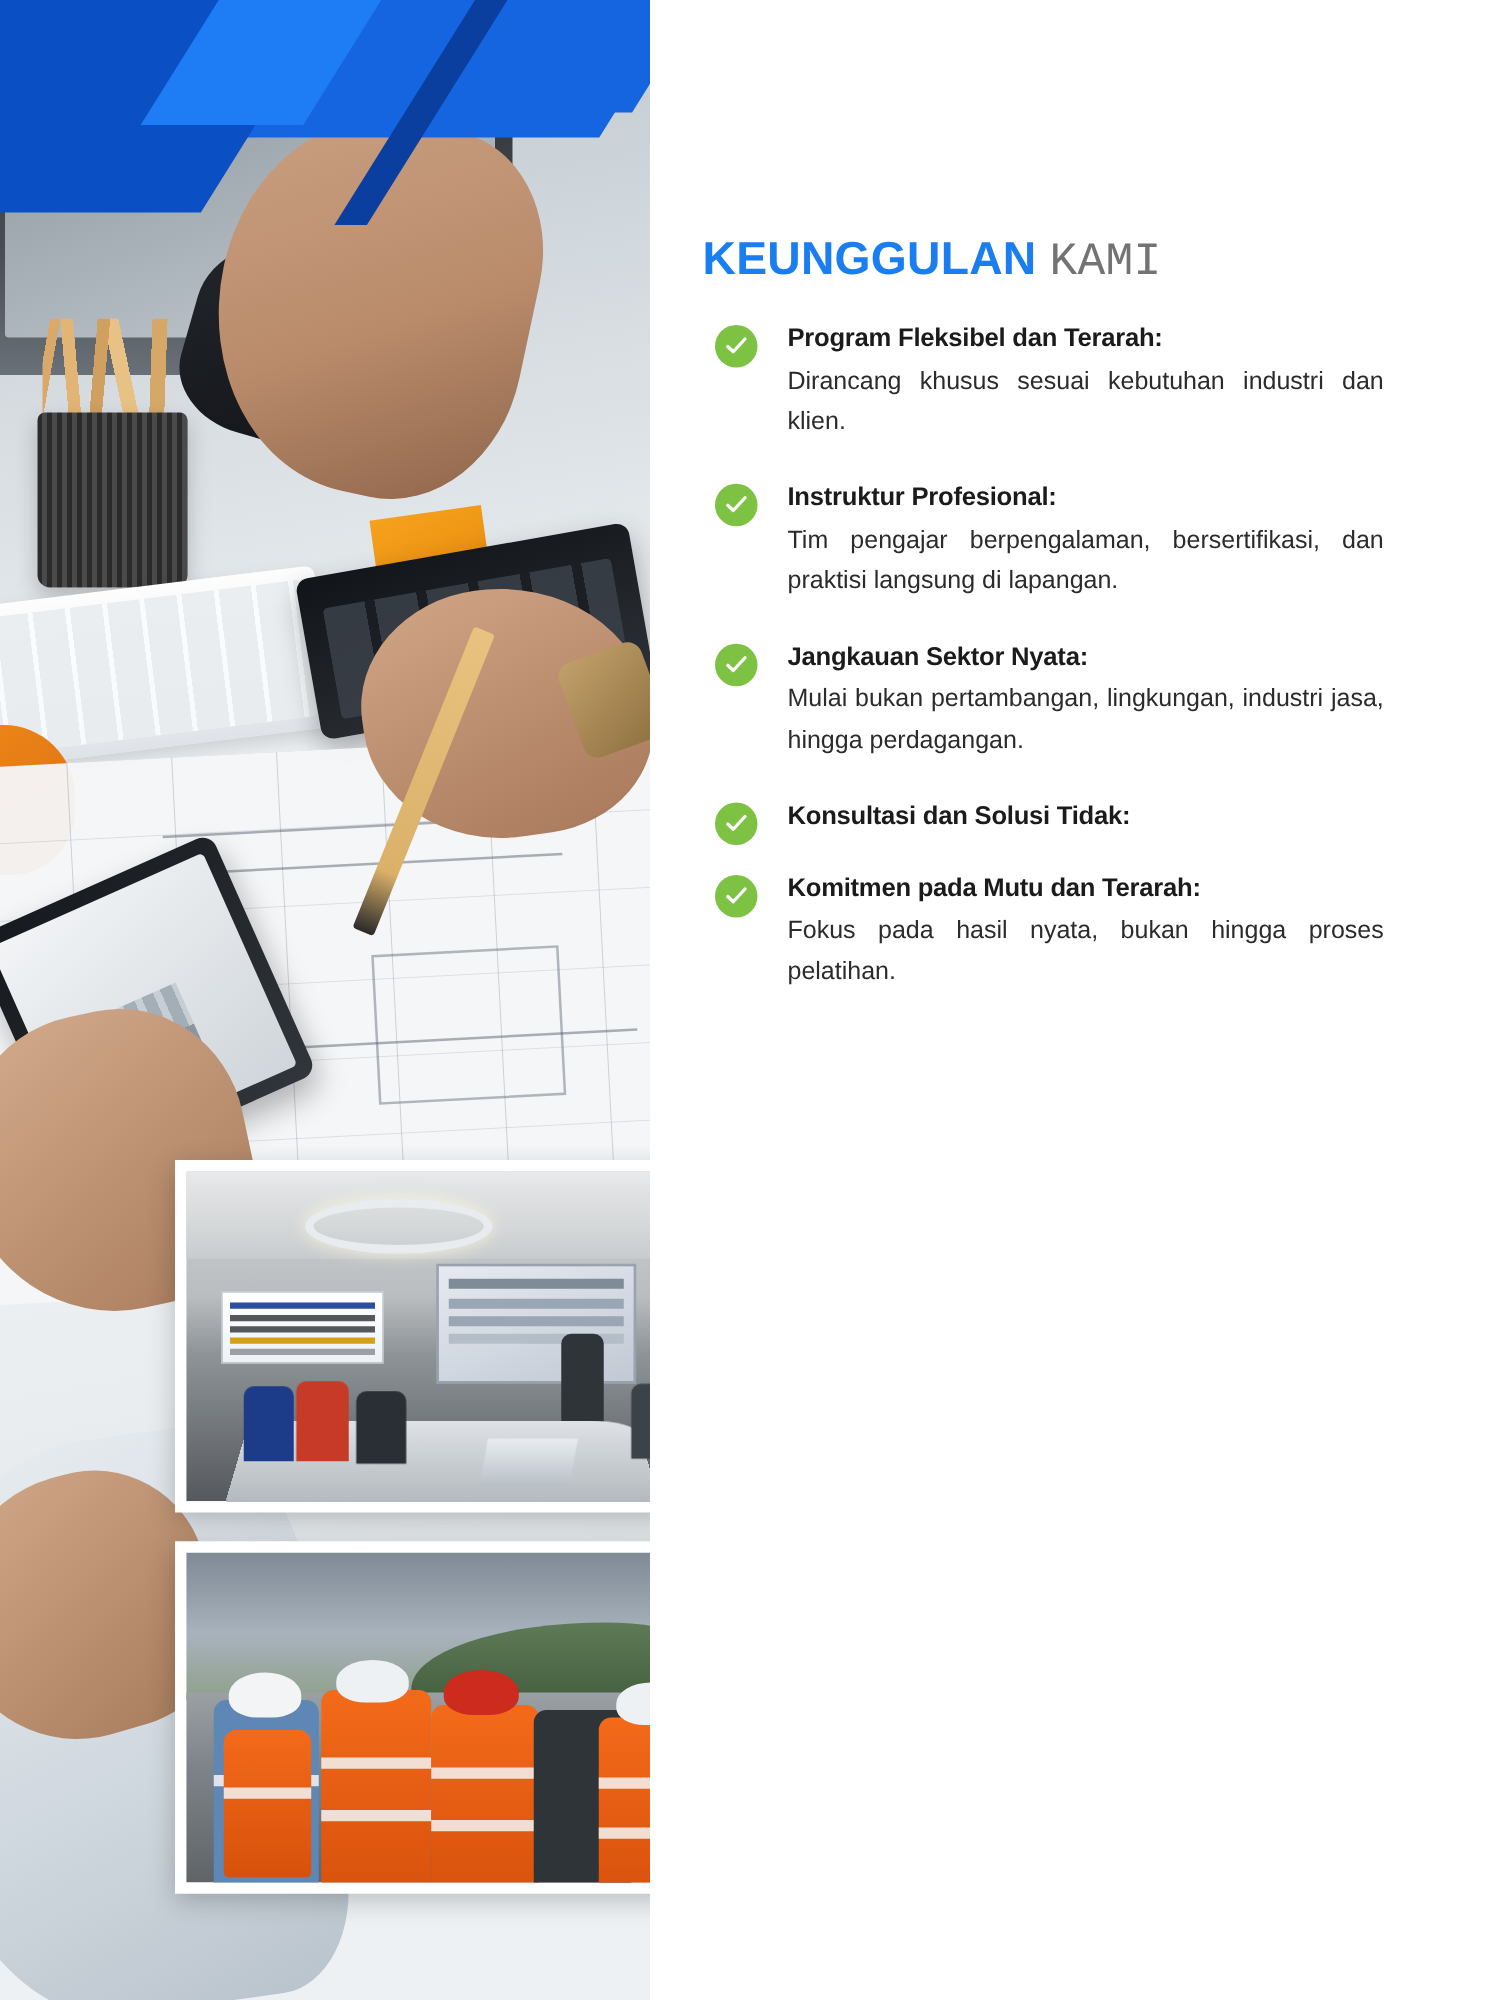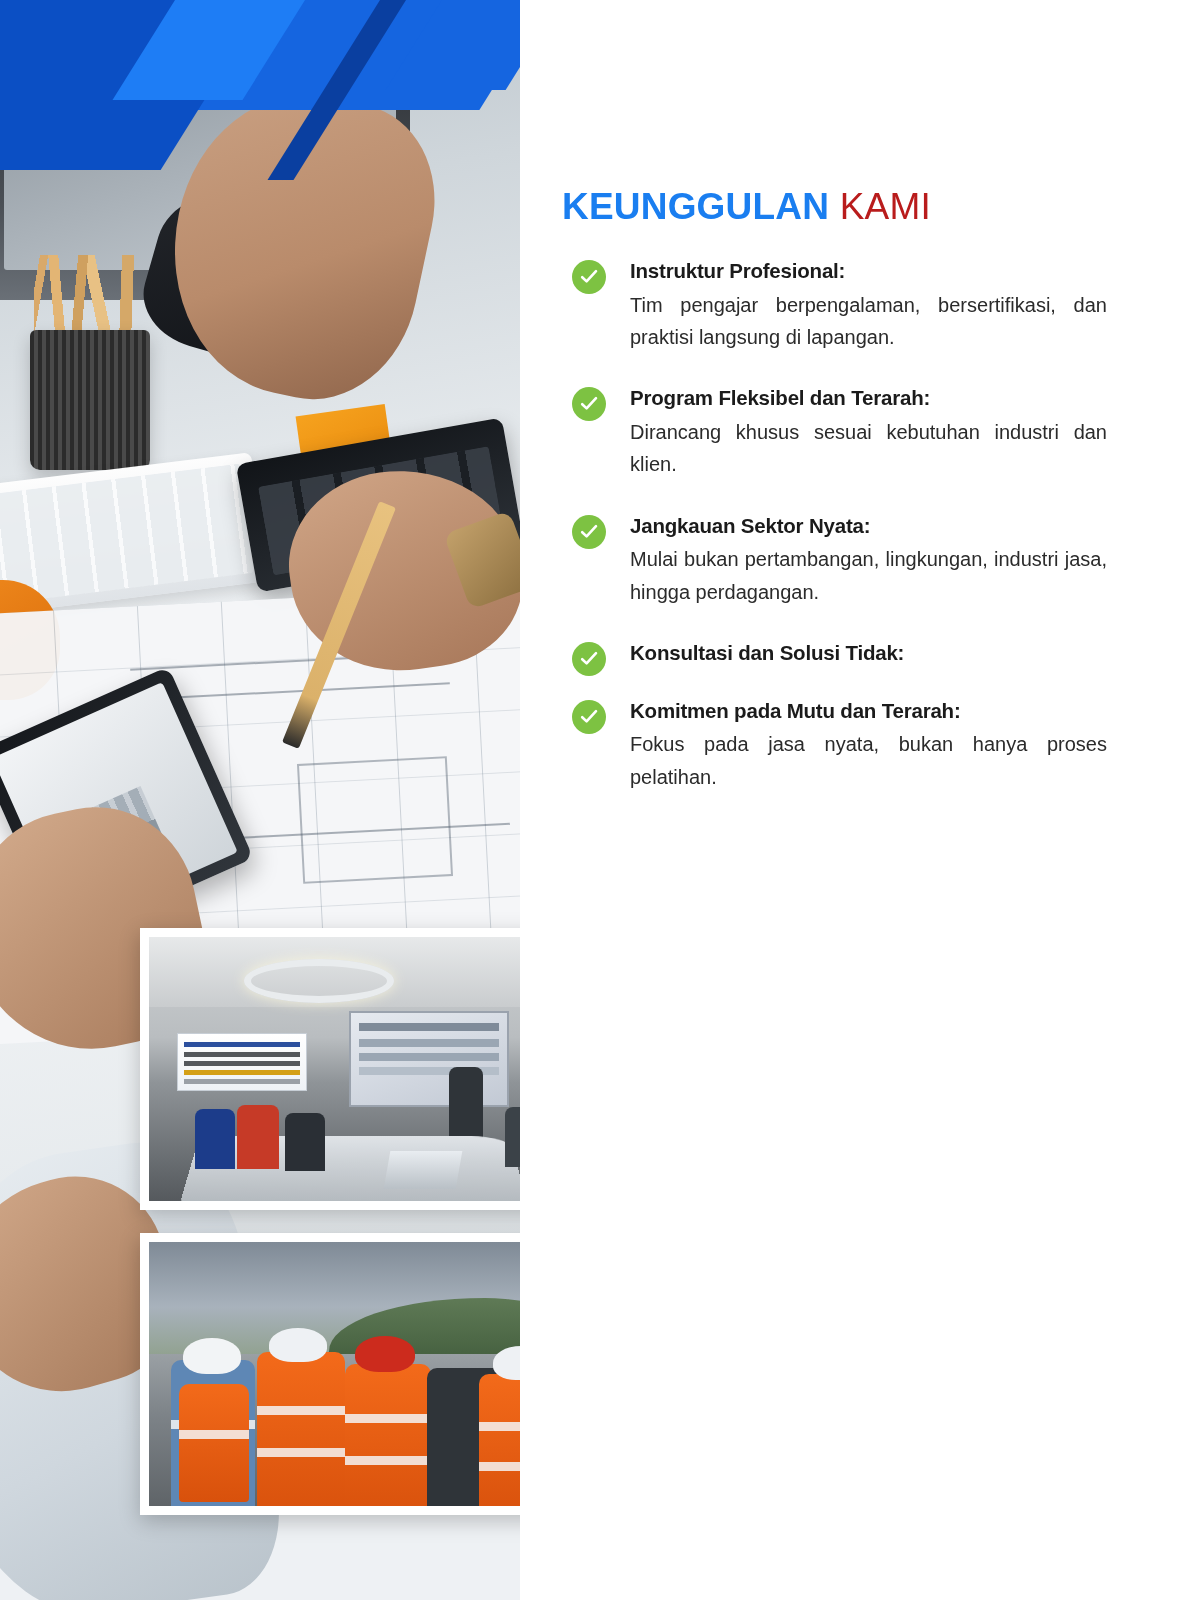--- a/index.html
+++ b/index.html
@@ -366,21 +366,21 @@
     left: 520px; top: 0;
     width: 677px; height: 1600px;
     background: #ffffff;
   }
   .heading {
     position: absolute; left: 42px; top: 186px;
     font-size: 37px; letter-spacing: .2px;
     white-space: nowrap;
   }
   .heading .b { font-weight: 800; color: #1a7ef0; }
-  .heading .l { font-weight: 400; color: #b91c1c; }
+  .heading .l { font-weight: 400; color: #737373; font-family: Liberation Mono, monospace; }
 
   .list { position: absolute; left: 42px; top: 258px; width: 545px; }
   .item { position: relative; padding-left: 68px; margin-bottom: 32px; }
   .check {
     position: absolute; left: 10px; top: 2px;
     width: 34px; height: 34px; border-radius: 50%;
     background: #7dc242;
     display: flex; align-items: center; justify-content: center;
   }
   .check svg { display:block; }
@@ -540,32 +540,32 @@
     </div>
 
     <div class="list">
 
       <div class="item">
         <div class="check">
           <svg width="20" height="20" viewBox="0 0 20 20" aria-hidden="true">
             <path d="M3.2 10.2 L7.6 14.4 L17 4.2" fill="none" stroke="#ffffff" stroke-width="2.6" stroke-linecap="round" stroke-linejoin="round"></path>
           </svg>
         </div>
-        <p class="item-title">Instruktur Profesional:</p>
-        <p class="item-desc">Tim pengajar berpengalaman, bersertifikasi, dan praktisi langsung di lapangan.</p>
+        <p class="item-title">Program Fleksibel dan Terarah:</p>
+        <p class="item-desc">Dirancang khusus sesuai kebutuhan industri dan klien.</p>
       </div>
 
       <div class="item">
         <div class="check">
           <svg width="20" height="20" viewBox="0 0 20 20" aria-hidden="true">
             <path d="M3.2 10.2 L7.6 14.4 L17 4.2" fill="none" stroke="#ffffff" stroke-width="2.6" stroke-linecap="round" stroke-linejoin="round"></path>
           </svg>
         </div>
-        <p class="item-title">Program Fleksibel dan Terarah:</p>
-        <p class="item-desc">Dirancang khusus sesuai kebutuhan industri dan klien.</p>
+        <p class="item-title">Instruktur Profesional:</p>
+        <p class="item-desc">Tim pengajar berpengalaman, bersertifikasi, dan praktisi langsung di lapangan.</p>
       </div>
 
       <div class="item">
         <div class="check">
           <svg width="20" height="20" viewBox="0 0 20 20" aria-hidden="true">
             <path d="M3.2 10.2 L7.6 14.4 L17 4.2" fill="none" stroke="#ffffff" stroke-width="2.6" stroke-linecap="round" stroke-linejoin="round"></path>
           </svg>
         </div>
         <p class="item-title">Jangkauan Sektor Nyata:</p>
         <p class="item-desc">Mulai bukan pertambangan, lingkungan, industri jasa, hingga perdagangan.</p>
@@ -580,19 +580,19 @@
         <p class="item-title">Konsultasi dan Solusi Tidak:</p>
       </div>
 
       <div class="item">
         <div class="check">
           <svg width="20" height="20" viewBox="0 0 20 20" aria-hidden="true">
             <path d="M3.2 10.2 L7.6 14.4 L17 4.2" fill="none" stroke="#ffffff" stroke-width="2.6" stroke-linecap="round" stroke-linejoin="round"></path>
           </svg>
         </div>
         <p class="item-title">Komitmen pada Mutu dan Terarah:</p>
-        <p class="item-desc">Fokus pada jasa nyata, bukan hanya proses pelatihan.</p>
+        <p class="item-desc">Fokus pada hasil nyata, bukan hingga proses pelatihan.</p>
       </div>
 
     </div>
   </div>
 
 </div>
 
 </body></html>

